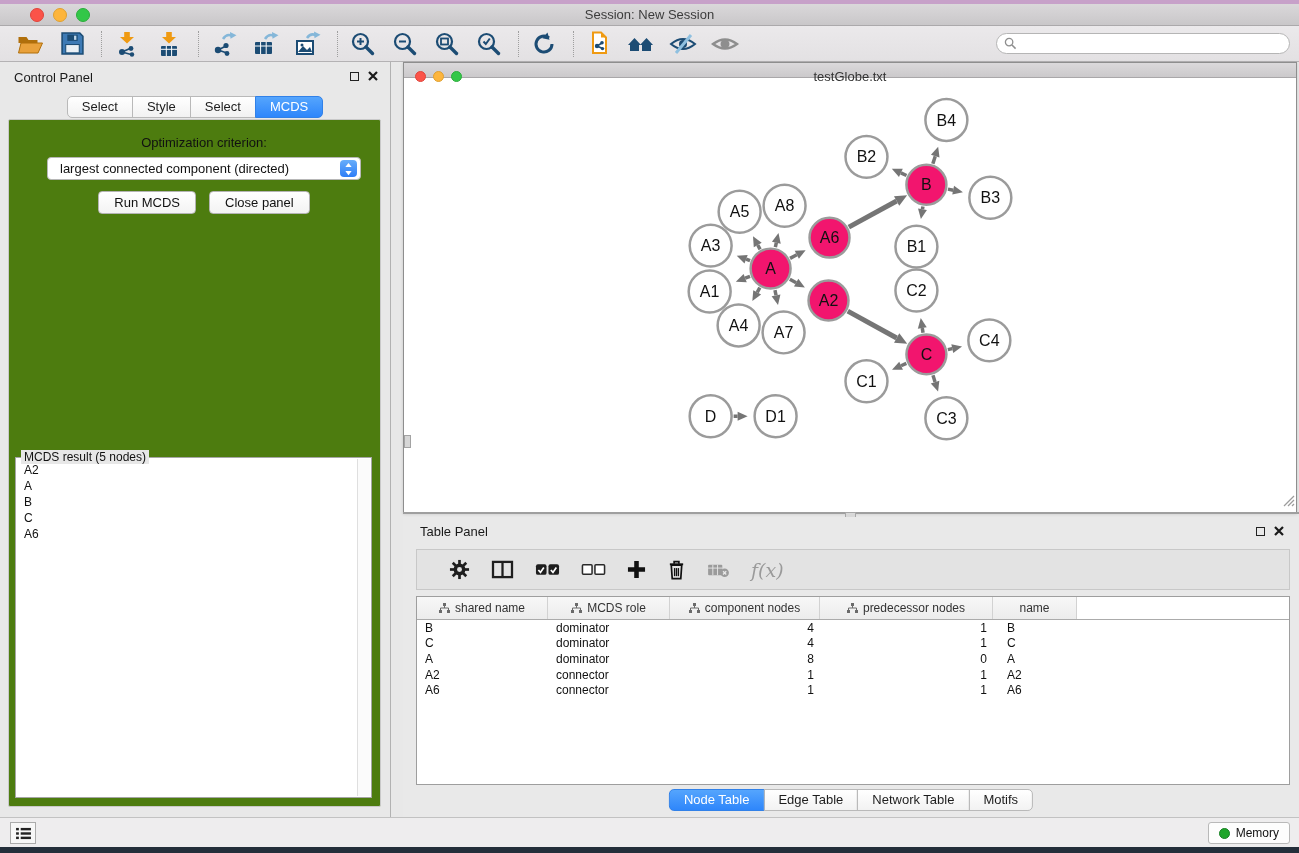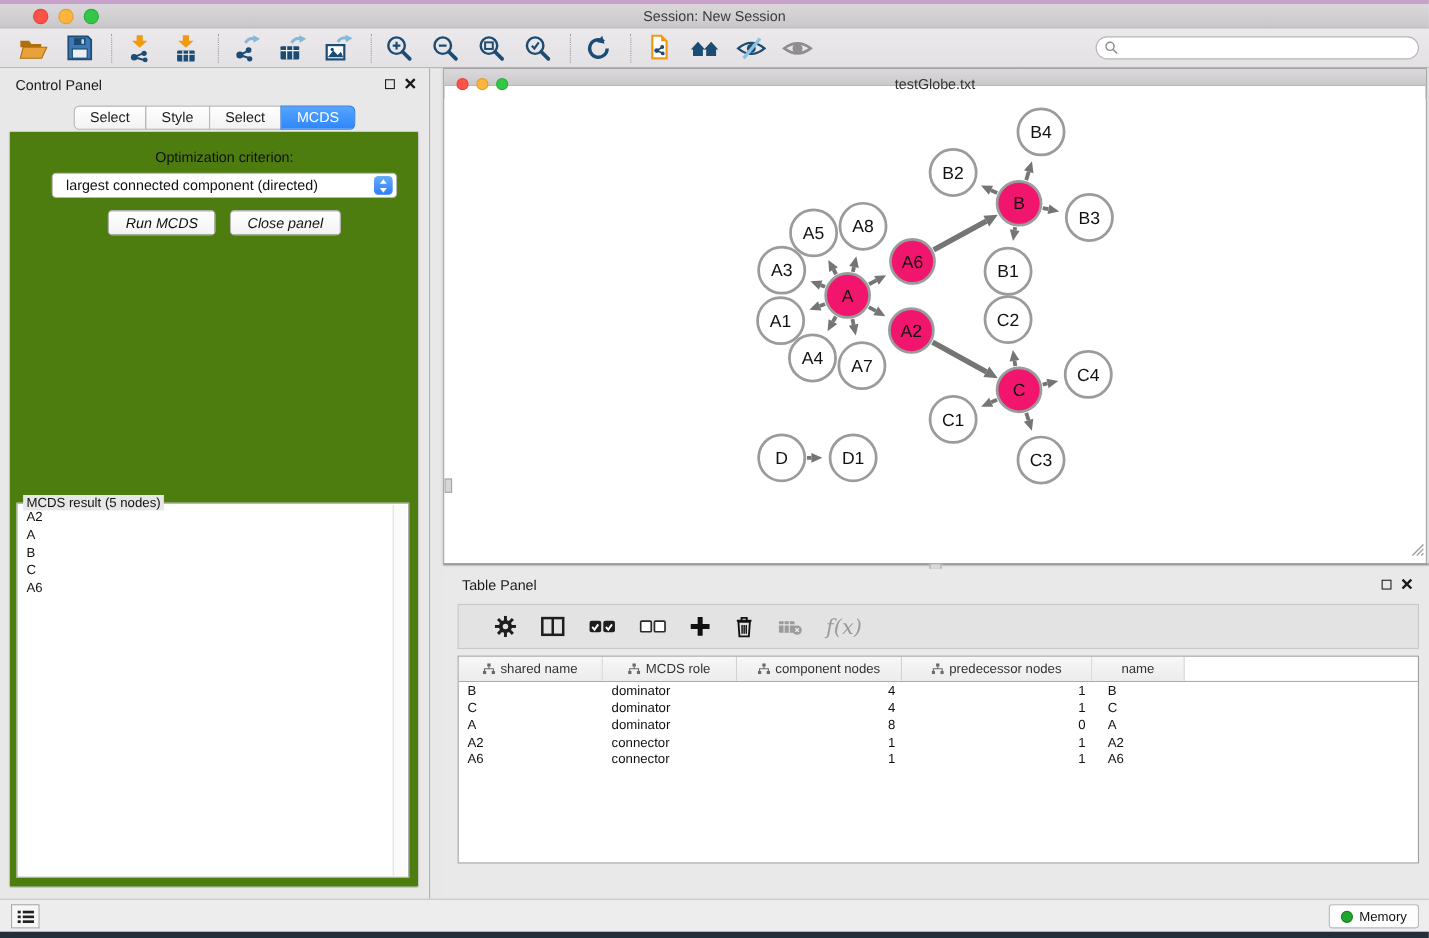--- a/index.html
+++ b/index.html
@@ -47,21 +47,21 @@
     border:1px solid #C9C9C9; border-radius:2px; background:#4d7c0f;padding-left:19px; }
   .opt-label { margin-top:15px; text-align:center; font-size:13px; color:#111; }
   .dropdown { position:relative; width:314px; height:23px; margin:7px auto 0;
     background:#fff; border:1px solid #B7B7B7; border-radius:4px;
     font-size:13px; color:#111; line-height:21px; padding-left:12px; }
   .stepper { position:absolute; right:3px; top:2px; width:17px; height:17px; border-radius:4px;
     background:linear-gradient(#67ADFA,#2E7EF7); display:flex; align-items:center; justify-content:center; }
   .btn-row { display:flex; justify-content:center; gap:13px; margin-top:11px; }
   .mac-btn { height:23px; padding:0 15px; background:linear-gradient(#FFFFFF,#F3F3F3);
     border:1px solid #B4B4B4; border-radius:4px; font-size:13px; color:#111;
-    font-family:"Liberation Sans",sans-serif;font-style:italic; }
+    font-family:"Liberation Sans",sans-serif; }
 
   .mcds-fieldset { position:absolute; left:6px; right:8px; top:337px; bottom:8px;
     border:1px solid #A6A6A6; background:#fff; }
   .mcds-legend { position:absolute; top:-8px; left:5px; background:#E7E7E7; padding:0 3px;
     font-size:12px; color:#111; }
   .mcds-list { position:absolute; left:1px; top:4px; bottom:1px; right:15px; overflow:hidden; }
   .mcds-item { font-size:12px; color:#111; line-height:16px; padding-left:7px; }
   .mcds-scroll { position:absolute; right:1px; top:1px; bottom:1px; width:13px;
     background:#FBFBFB; border-left:1px solid #DFDFDF; }
 
@@ -592,20 +592,26 @@
         </div>
         <div class="tr">
           <div class="td" style="width: 131px;">A6</div>
           <div class="td" style="width: 122px;">connector</div>
           <div class="td num" style="width: 150px;">1</div>
           <div class="td num" style="width: 173px;">1</div>
           <div class="td name-col" style="width: 84px;">A6</div>
         </div>
       </div>
   </div>
+  <div class="tp-tabs" id="tp-tabs">
+      <div class="seg-tab active">Node Table</div>
+      <div class="seg-tab">Edge Table</div>
+      <div class="seg-tab">Network Table</div>
+      <div class="seg-tab">Motifs</div>
+    </div>
 </div>
 
 <div class="status-bar">
   <div class="list-btn">
     <svg viewBox="0 0 18 14" width="17" height="13">
         <g fill="#222">
           <rect x="1" y="1" width="3" height="2.6"></rect>
           <rect x="6" y="1" width="11" height="2.6"></rect>
           <rect x="1" y="5.7" width="3" height="2.6"></rect>
           <rect x="6" y="5.7" width="11" height="2.6"></rect>

